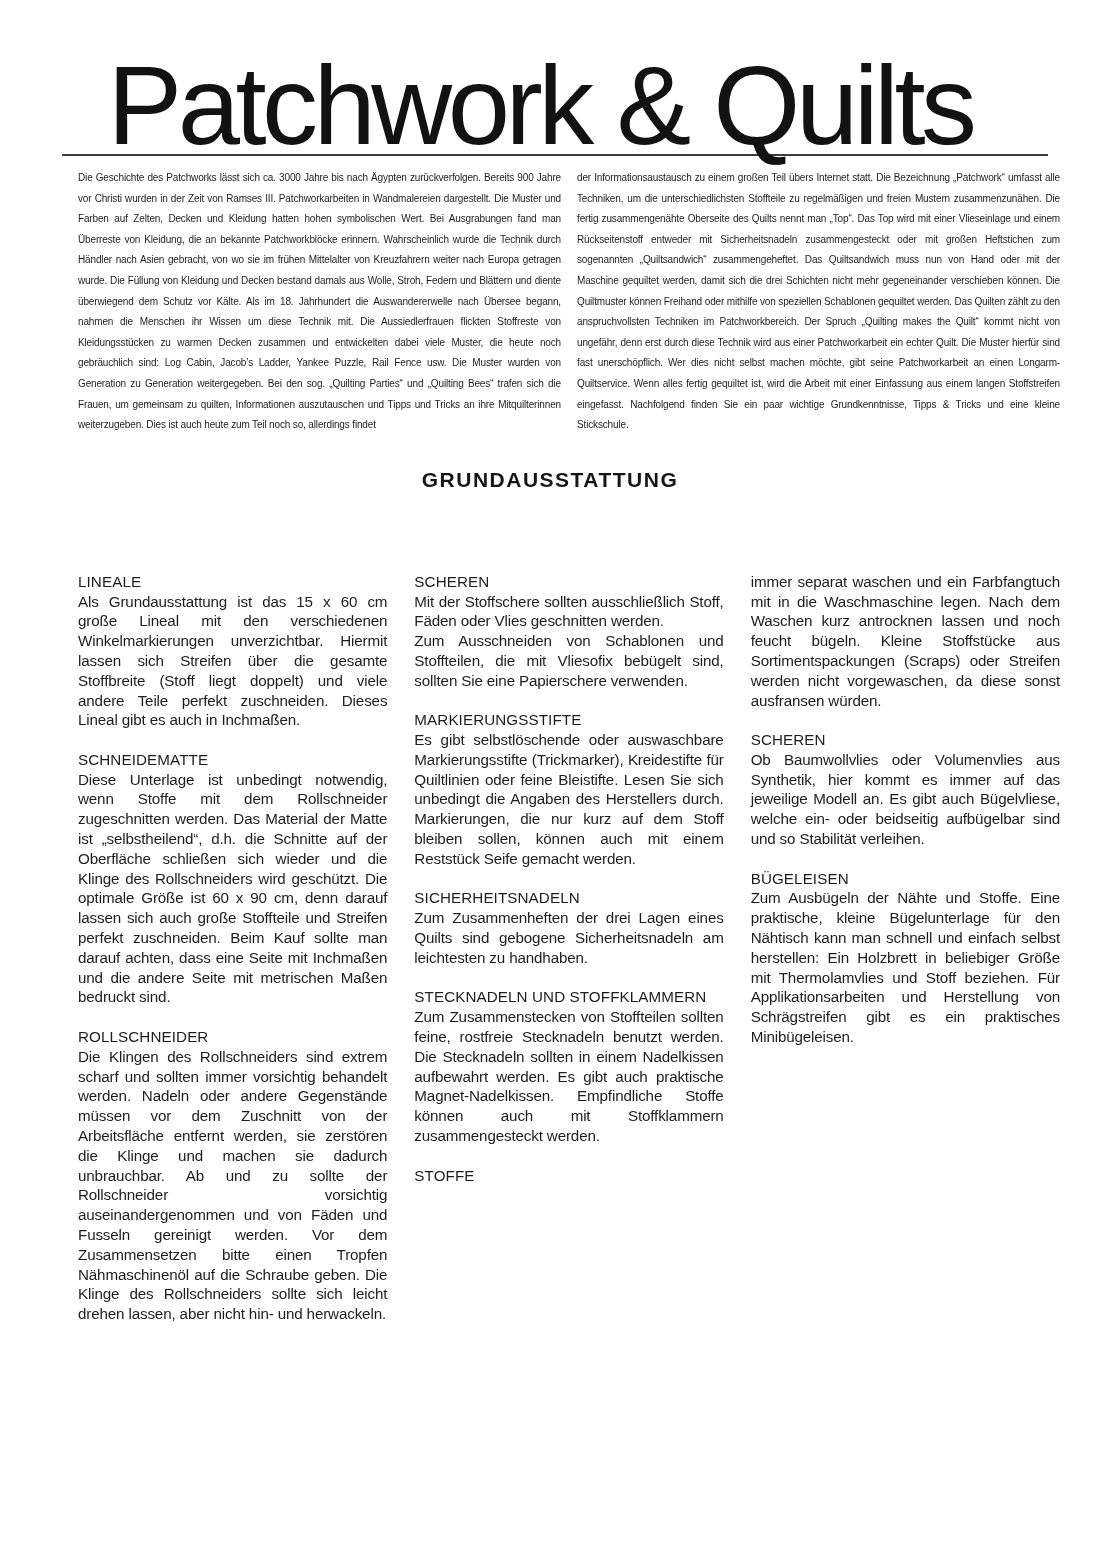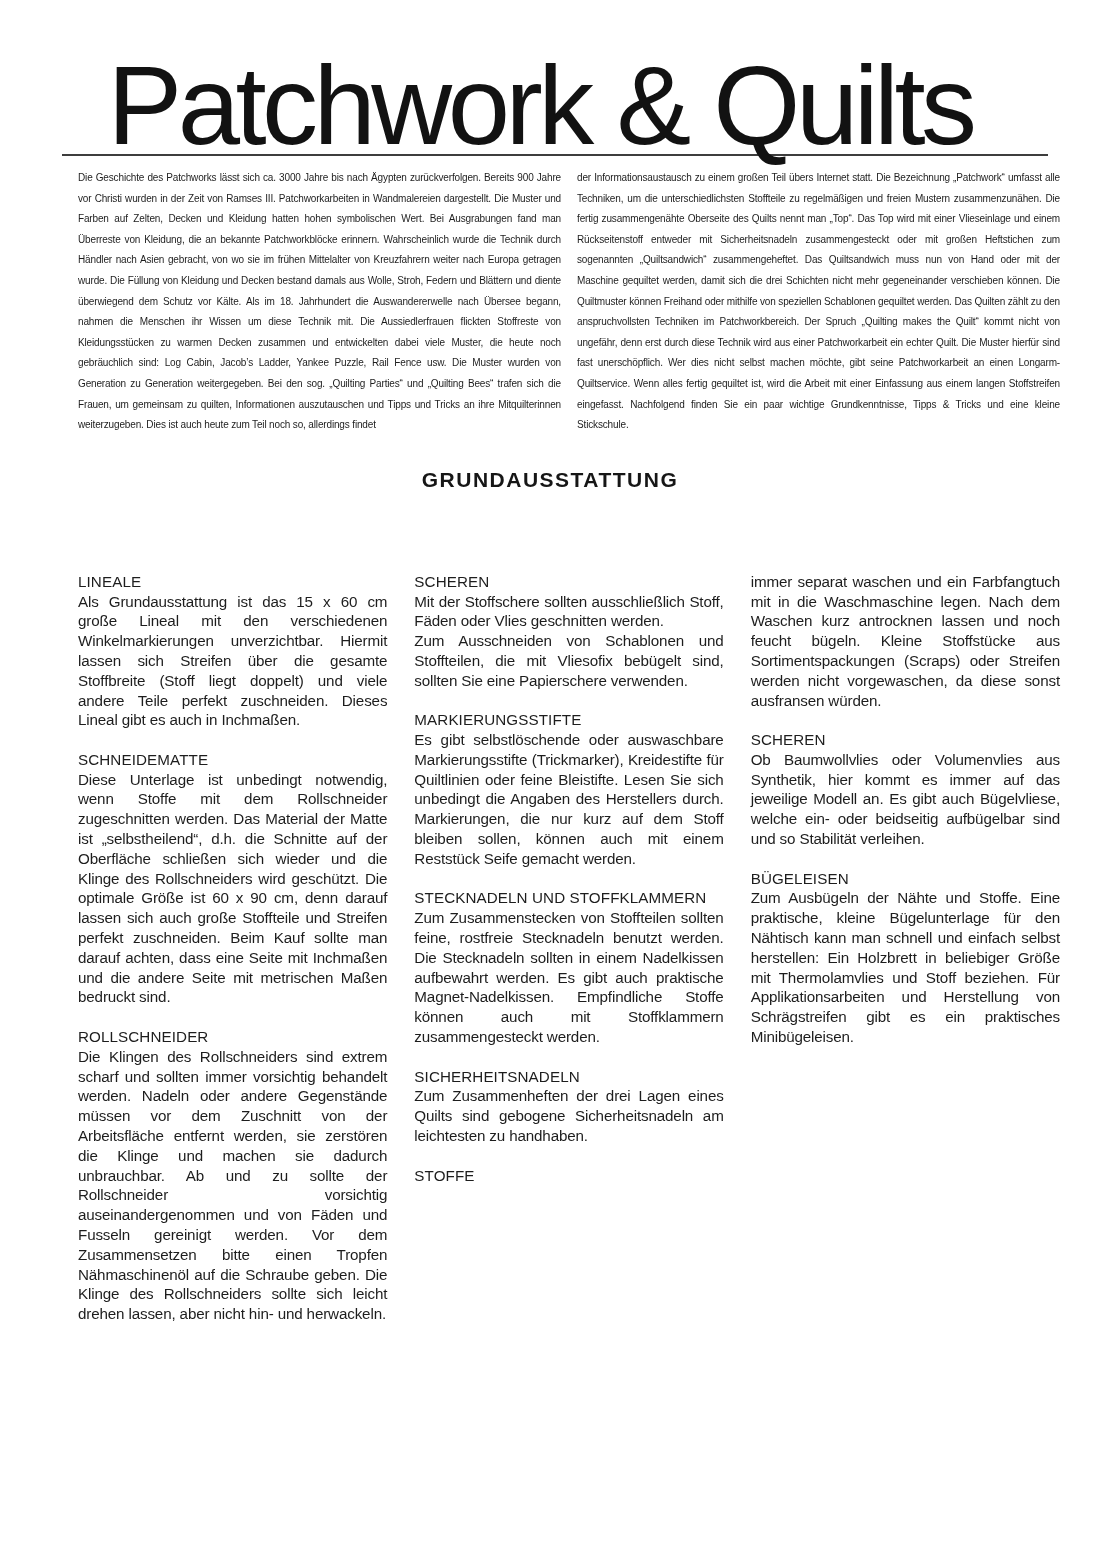--- a/index.html
+++ b/index.html
@@ -106,26 +106,26 @@
         <div class="block">
           <h3 class="subheading">SCHEREN</h3>
           <p class="bodytext">Mit der Stoffschere sollten ausschließlich Stoff, Fäden oder Vlies geschnitten werden.
 Zum Ausschneiden von Schablonen und Stoffteilen, die mit Vliesofix bebügelt sind, sollten Sie eine Papierschere verwenden.</p>
         </div>
         <div class="block">
           <h3 class="subheading">MARKIERUNGSSTIFTE</h3>
           <p class="bodytext">Es gibt selbstlöschende oder auswaschbare Markierungsstifte (Trickmarker), Kreidestifte für Quiltlinien oder feine Bleistifte. Lesen Sie sich unbedingt die Angaben des Herstellers durch. Markierungen, die nur kurz auf dem Stoff bleiben sollen, können auch mit einem Reststück Seife gemacht werden.</p>
         </div>
         <div class="block">
+          <h3 class="subheading">SICHERHEITSNADELN</h3>
+          <p class="bodytext">Zum Zusammenheften der drei Lagen eines Quilts sind gebogene Sicherheitsnadeln am leichtesten zu handhaben.</p>
+        </div>
+        <div class="block">
           <h3 class="subheading">STECKNADELN UND STOFFKLAMMERN</h3>
           <p class="bodytext">Zum Zusammenstecken von Stoffteilen sollten feine, rostfreie Stecknadeln benutzt werden. Die Stecknadeln sollten in einem Nadelkissen aufbewahrt werden. Es gibt auch praktische Magnet-Nadelkissen. Empfindliche Stoffe können auch mit Stoffklammern zusammengesteckt werden.</p>
-        </div>
-        <div class="block">
-          <h3 class="subheading">SICHERHEITSNADELN</h3>
-          <p class="bodytext">Zum Zusammenheften der drei Lagen eines Quilts sind gebogene Sicherheitsnadeln am leichtesten zu handhaben.</p>
         </div>
         <div class="block">
           <h3 class="subheading">STOFFE</h3>
         </div>
       </div>
 
       <div class="col">
         <div class="block">
           <p class="bodytext">immer separat waschen und ein Farbfangtuch mit in die Waschmaschine legen. Nach dem Waschen kurz antrocknen lassen und noch feucht bügeln. Kleine Stoffstücke aus Sortimentspackungen (Scraps) oder Streifen werden nicht vorgewaschen, da diese sonst ausfransen würden.</p>
         </div>

